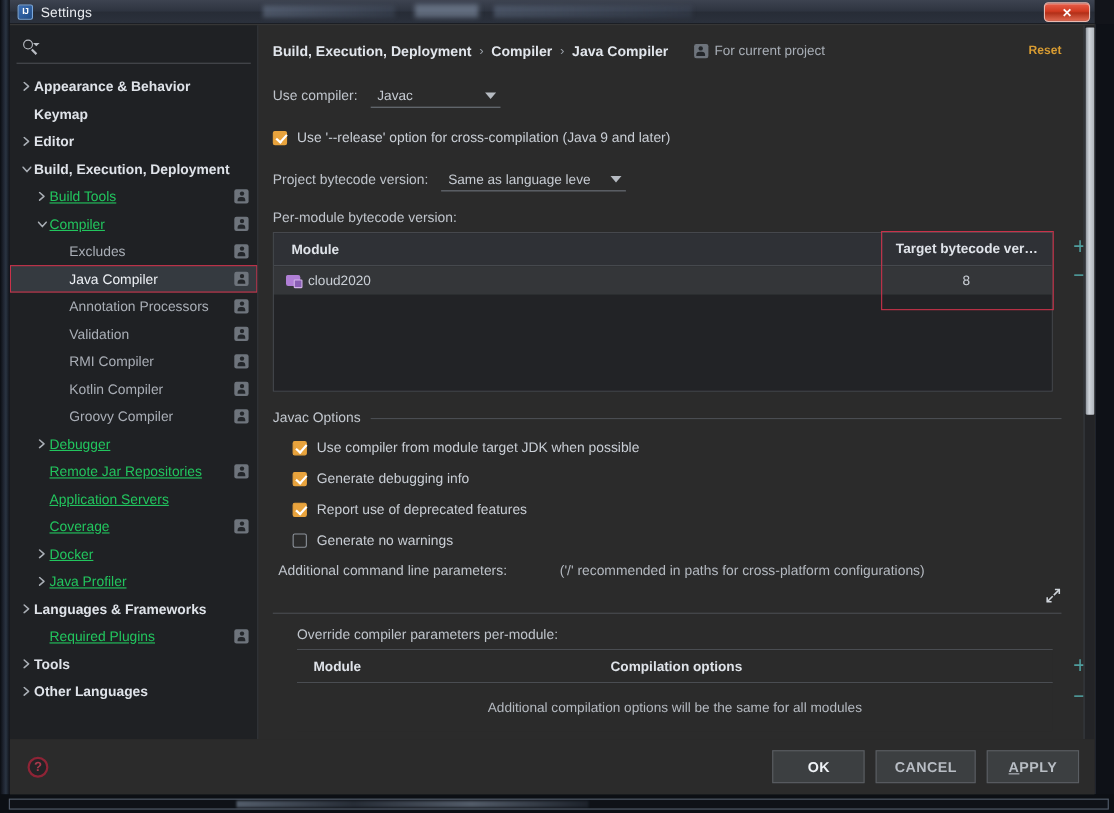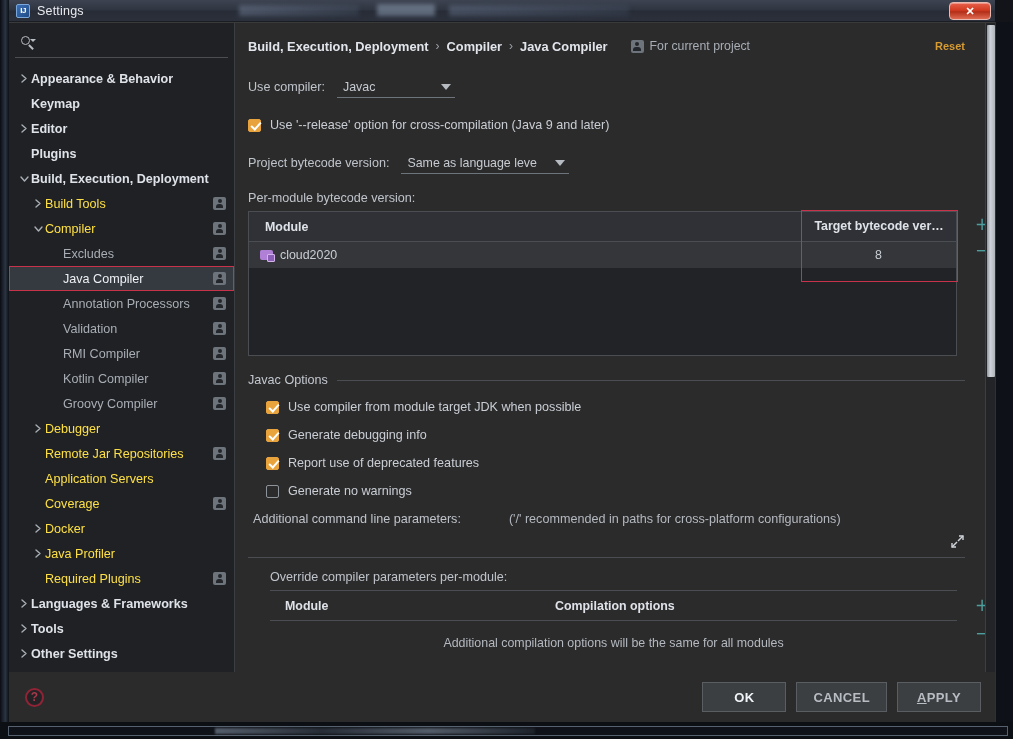--- a/index.html
+++ b/index.html
@@ -147,21 +147,21 @@
     cursor:pointer;
   }
   .tree-arrow {
     width:14px; flex:0 0 14px; text-align:center;
     color:#a9aeb5; font-size:9px; line-height:1;
     display:flex; align-items:center; justify-content:center;
   }
   .tree-arrow svg { display:block; }
   .tree-label { font-size:12.6px; white-space:nowrap; }
   .lvl0 > .tree-label { color:#dfe3e9; font-weight:bold; }
-  .lvl1 > .tree-label { color:#fde047; }
+  .lvl1 > .tree-label { color:#22c55e;text-decoration:underline; }
   .lvl2 > .tree-label { color:#a9aeb6; }
   .tree-row.selected {
     background:#353a40;
     outline:1.6px solid #c8324a;
     outline-offset:-1px;
   }
   .tree-row.selected .tree-label { color:#eef1f5; }
   .proj-badge {
     margin-left:auto; width:13px; height:13px; flex:0 0 13px;
     background:#6e747c; border-radius:2px; position:relative;
@@ -396,24 +396,20 @@
               </div>
               <div class="tree-row lvl0" style="padding-left: 8px;">
                 <span class="tree-arrow">
                   <svg width="8" height="9" viewBox="0 0 8 9">
                     <path d="M2 1 L6 4.5 L2 8" fill="none" stroke="#a9aeb5" stroke-width="1.4" stroke-linecap="round" stroke-linejoin="round"></path>
                   </svg>
                 </span>
                 <span class="tree-label">Editor</span>
               </div>
               <div class="tree-row lvl0" style="padding-left: 8px;">
-                <span class="tree-arrow"></span>
-                <span class="tree-label">Plugins</span>
-              </div>
-              <div class="tree-row lvl0" style="padding-left: 8px;">
                 <span class="tree-arrow">
                   <svg width="9" height="8" viewBox="0 0 9 8">
                     <path d="M1 2 L4.5 6 L8 2" fill="none" stroke="#a9aeb5" stroke-width="1.4" stroke-linecap="round" stroke-linejoin="round"></path>
                   </svg>
                 </span>
                 <span class="tree-label">Build, Execution, Deployment</span>
               </div>
               <div class="tree-row lvl1" style="padding-left: 22px;">
                 <span class="tree-arrow">
                   <svg width="8" height="9" viewBox="0 0 8 9">
@@ -498,48 +494,48 @@
                 <span class="tree-label">Docker</span>
               </div>
               <div class="tree-row lvl1" style="padding-left: 22px;">
                 <span class="tree-arrow">
                   <svg width="8" height="9" viewBox="0 0 8 9">
                     <path d="M2 1 L6 4.5 L2 8" fill="none" stroke="#a9aeb5" stroke-width="1.4" stroke-linecap="round" stroke-linejoin="round"></path>
                   </svg>
                 </span>
                 <span class="tree-label">Java Profiler</span>
               </div>
+              <div class="tree-row lvl0" style="padding-left: 8px;">
+                <span class="tree-arrow">
+                  <svg width="8" height="9" viewBox="0 0 8 9">
+                    <path d="M2 1 L6 4.5 L2 8" fill="none" stroke="#a9aeb5" stroke-width="1.4" stroke-linecap="round" stroke-linejoin="round"></path>
+                  </svg>
+                </span>
+                <span class="tree-label">Languages &amp; Frameworks</span>
+              </div>
               <div class="tree-row lvl1" style="padding-left: 22px;">
                 <span class="tree-arrow"></span>
                 <span class="tree-label">Required Plugins</span>
                 <span class="proj-badge"></span>
               </div>
               <div class="tree-row lvl0" style="padding-left: 8px;">
                 <span class="tree-arrow">
                   <svg width="8" height="9" viewBox="0 0 8 9">
                     <path d="M2 1 L6 4.5 L2 8" fill="none" stroke="#a9aeb5" stroke-width="1.4" stroke-linecap="round" stroke-linejoin="round"></path>
                   </svg>
                 </span>
-                <span class="tree-label">Languages &amp; Frameworks</span>
+                <span class="tree-label">Tools</span>
               </div>
               <div class="tree-row lvl0" style="padding-left: 8px;">
                 <span class="tree-arrow">
                   <svg width="8" height="9" viewBox="0 0 8 9">
                     <path d="M2 1 L6 4.5 L2 8" fill="none" stroke="#a9aeb5" stroke-width="1.4" stroke-linecap="round" stroke-linejoin="round"></path>
                   </svg>
                 </span>
-                <span class="tree-label">Tools</span>
-              </div>
-              <div class="tree-row lvl0" style="padding-left: 8px;">
-                <span class="tree-arrow">
-                  <svg width="8" height="9" viewBox="0 0 8 9">
-                    <path d="M2 1 L6 4.5 L2 8" fill="none" stroke="#a9aeb5" stroke-width="1.4" stroke-linecap="round" stroke-linejoin="round"></path>
-                  </svg>
-                </span>
-                <span class="tree-label">Other Settings</span>
+                <span class="tree-label">Other Languages</span>
               </div>
             </div>
         </div>
 
         <div class="content">
           <div class="content-inner">
 
             <div class="crumbs">
               <span class="crumb">Build, Execution, Deployment</span>
               <span class="crumb-sep">›</span>

